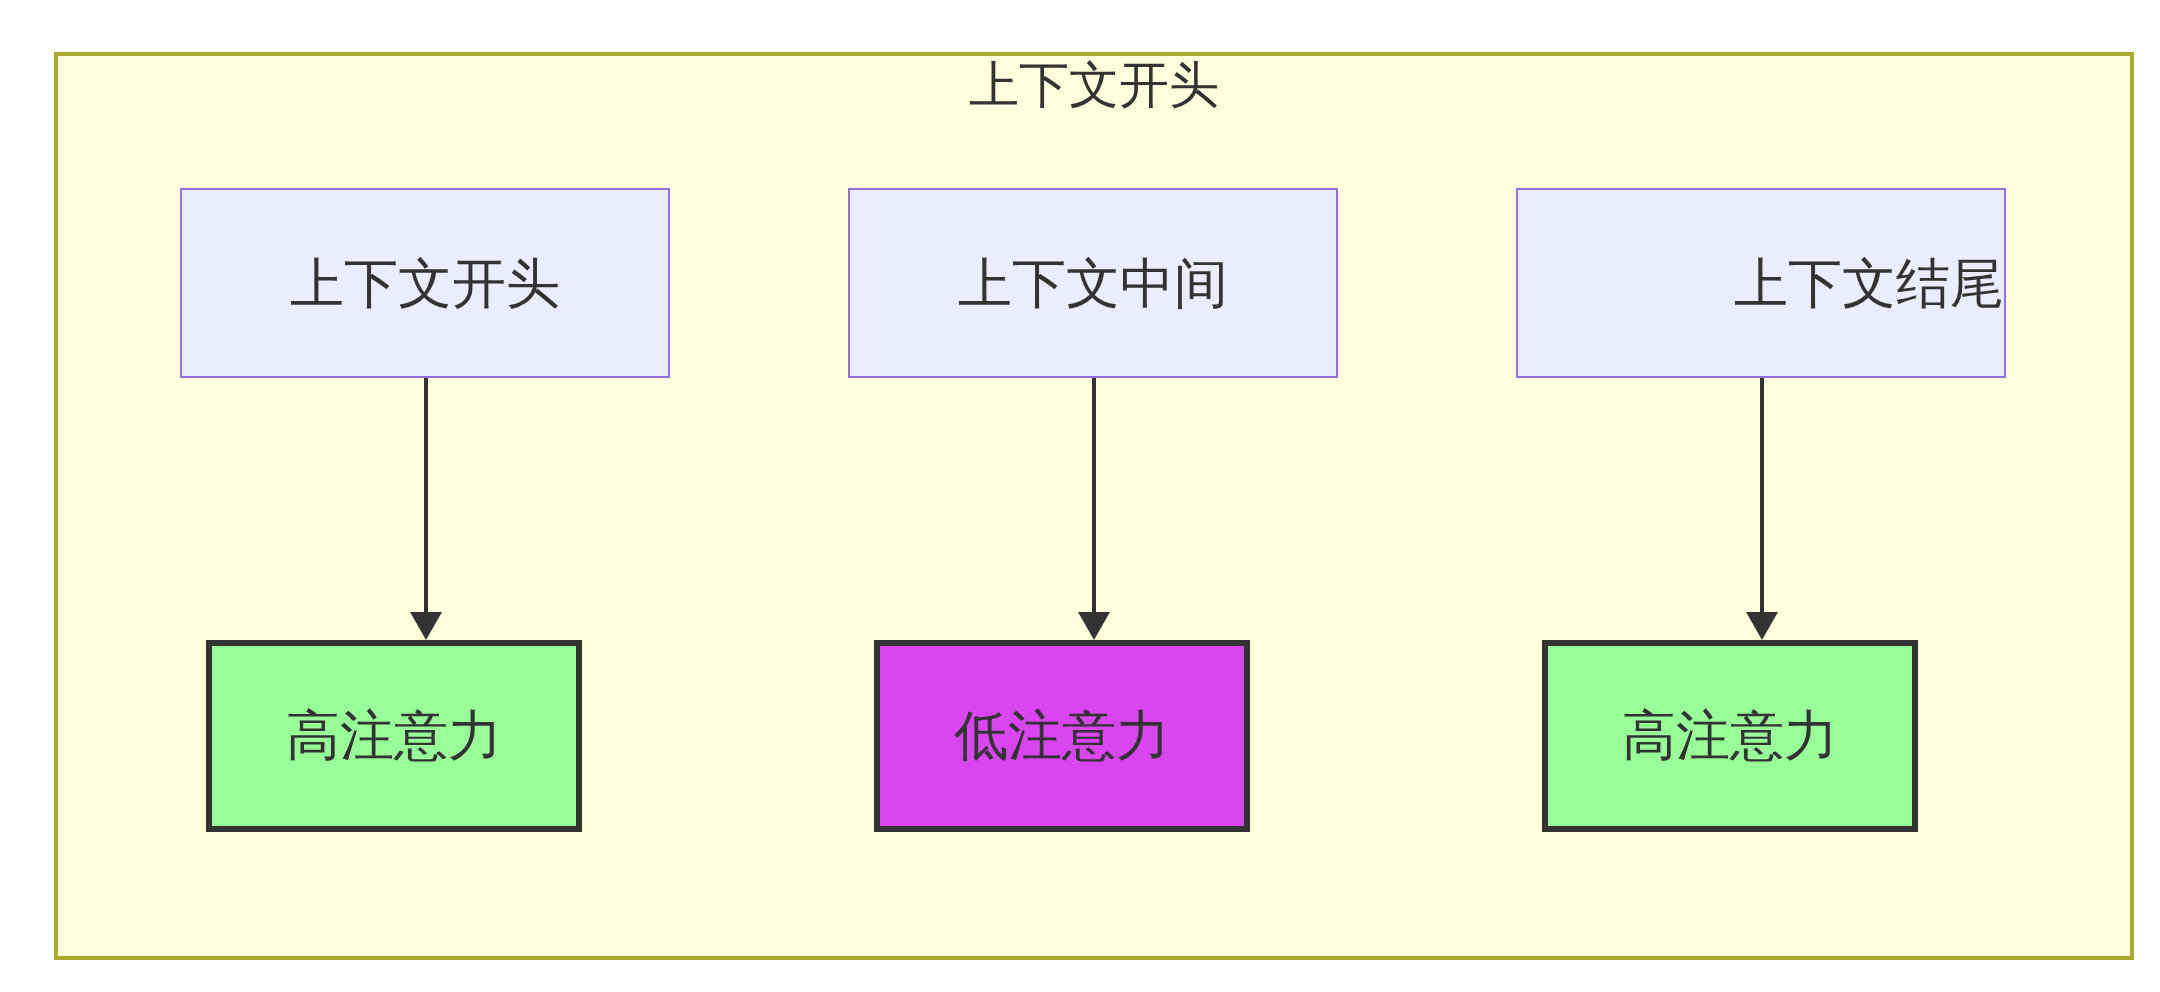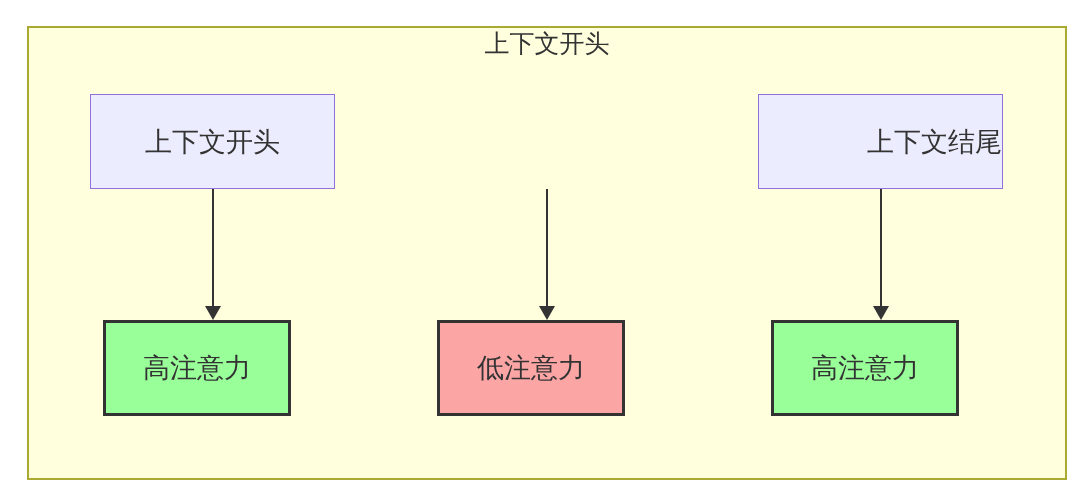--- a/index.html
+++ b/index.html
@@ -49,21 +49,21 @@
     background: #ececff;
     border: 1.5px solid #9370db;
   }
   .result-node {
     top: 320px;
     width: 188px;
     height: 96px;
     border: 3px solid #333333;
   }
   .high-fill { background: #99ff99; }
-  .low-fill  { background: #fca5a5; }
+  .low-fill  { background: #d946ef; }
   .edge-line {
     position: absolute;
     top: 189px;
     width: 2px;
     height: 118px;
     background: #333333;
   }
   .arrowhead {
     position: absolute;
     top: 306px;
@@ -97,20 +97,23 @@
 
   <div class="node top-node col1">
     <span>上下文开头</span>
   </div>
   <div class="edge-line col1"></div>
   <div class="arrowhead col1"></div>
   <div class="node result-node high-fill col1">
     <span>高注意力</span>
   </div>
 
+  <div class="node top-node col2">
+    <span>上下文中间</span>
+  </div>
   <div class="edge-line col2"></div>
   <div class="arrowhead col2"></div>
   <div class="node result-node low-fill col2">
     <span>低注意力</span>
   </div>
 
   <div class="node top-node col3">
     <span>上下文结尾</span>
   </div>
   <div class="edge-line col3"></div>

